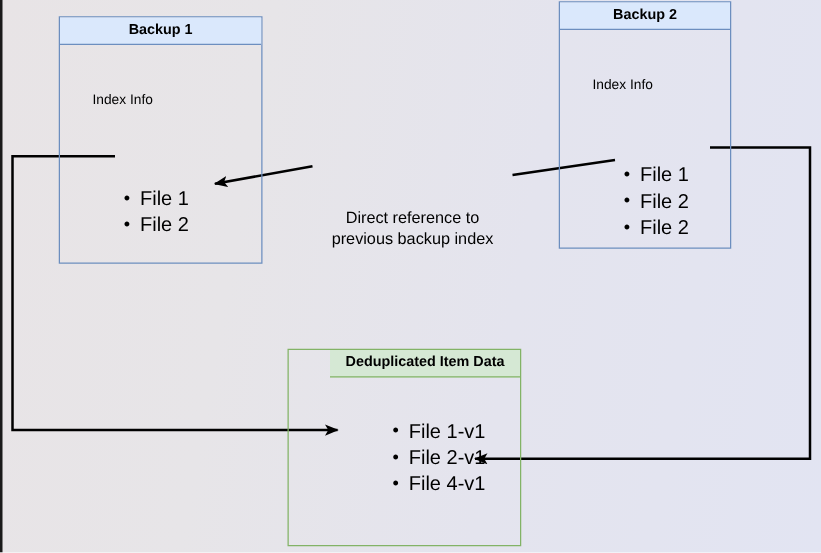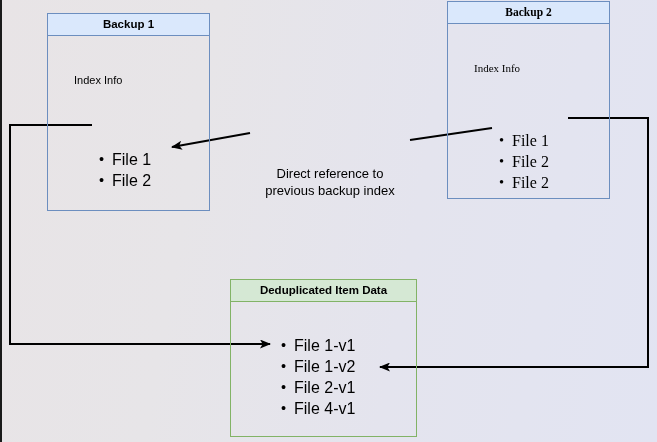--- a/index.html
+++ b/index.html
@@ -27,21 +27,21 @@
     height: 442px;
     background: #1a1a1a;
   }
   .node {
     position: absolute;
     box-sizing: border-box;
     border: 1px solid #6c8ebf;
     background: transparent;
   }
   .node.blue { border-color: #6c8ebf; }
-  .node.green { border-color: #82b366; }
+  .node.green { border-color: #82b366; padding-left: 33px; }
   .node-header {
     box-sizing: border-box;
     height: 22px;
     line-height: 21px;
     text-align: center;
     font-size: 11.5px;
     font-weight: bold;
     color: #000000;
     border-bottom: 1px solid #6c8ebf;
     background: #dae8fc;
@@ -132,38 +132,37 @@
     <div class="node-header">Backup 1</div>
     <div class="node-body">
       <div class="index-label" style="left:26px; top:38px;">Index Info</div>
       <ul class="file-list" style="left:51px; top:113px;">
         <li>File 1</li>
         <li>File 2</li>
       </ul>
     </div>
   </div>
 
-  <div class="node blue" style="left:447px; top:1px; width:163px; height:198px;font-family:Liberation Serif, serif;">
+  <div class="node blue" style="left:447px; top:1px; width:138px; height:198px;">
     <div class="node-header">Backup 2</div>
     <div class="node-body">
       <div class="index-label" style="left:26px; top:38px;">Index Info</div>
       <ul class="file-list" style="left:51px; top:106px;">
         <li>File 1</li>
         <li>File 2</li>
         <li>File 2</li>
       </ul>
     </div>
   </div>
 
   <div class="node green" style="left:230px; top:279px; width:187px; height:158px;">
     <div class="node-header">Deduplicated Item Data</div>
     <div class="node-body">
       <ul class="file-list" style="left:50px; top:33px;">
         <li>File 1-v1</li>
-        <li>File 1-v2</li>
         <li>File 2-v1</li>
         <li>File 4-v1</li>
       </ul>
     </div>
   </div>
 
   <div id="center-label">
     <span>Direct reference to</span>
     <span>previous backup index</span>
   </div>

